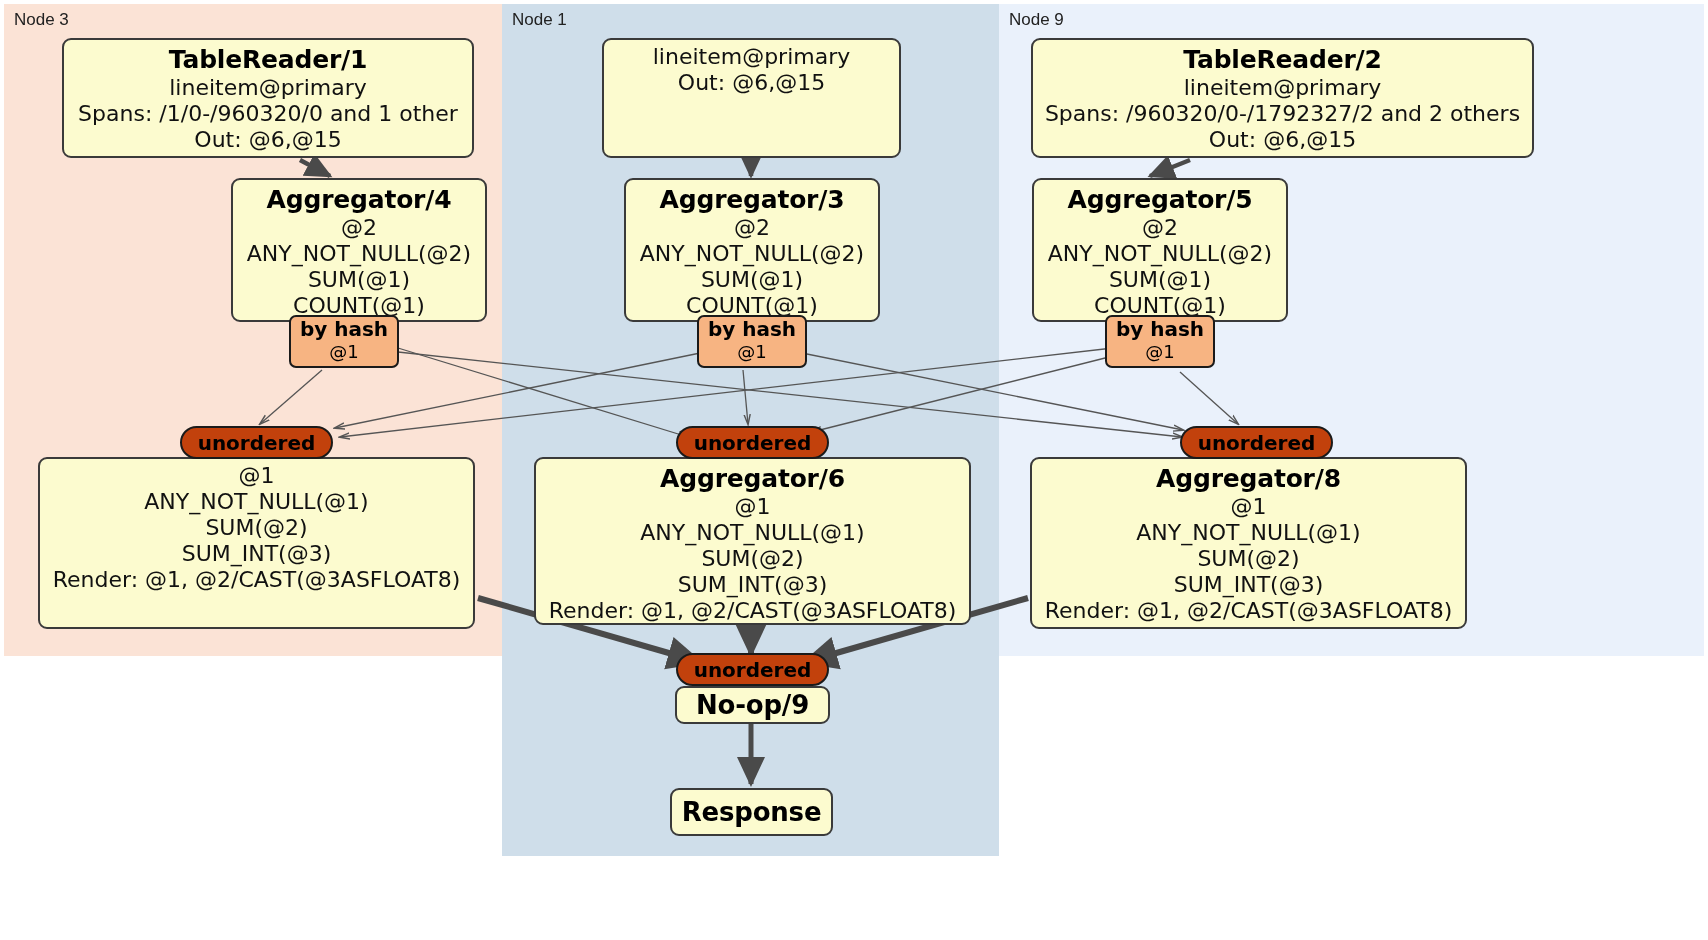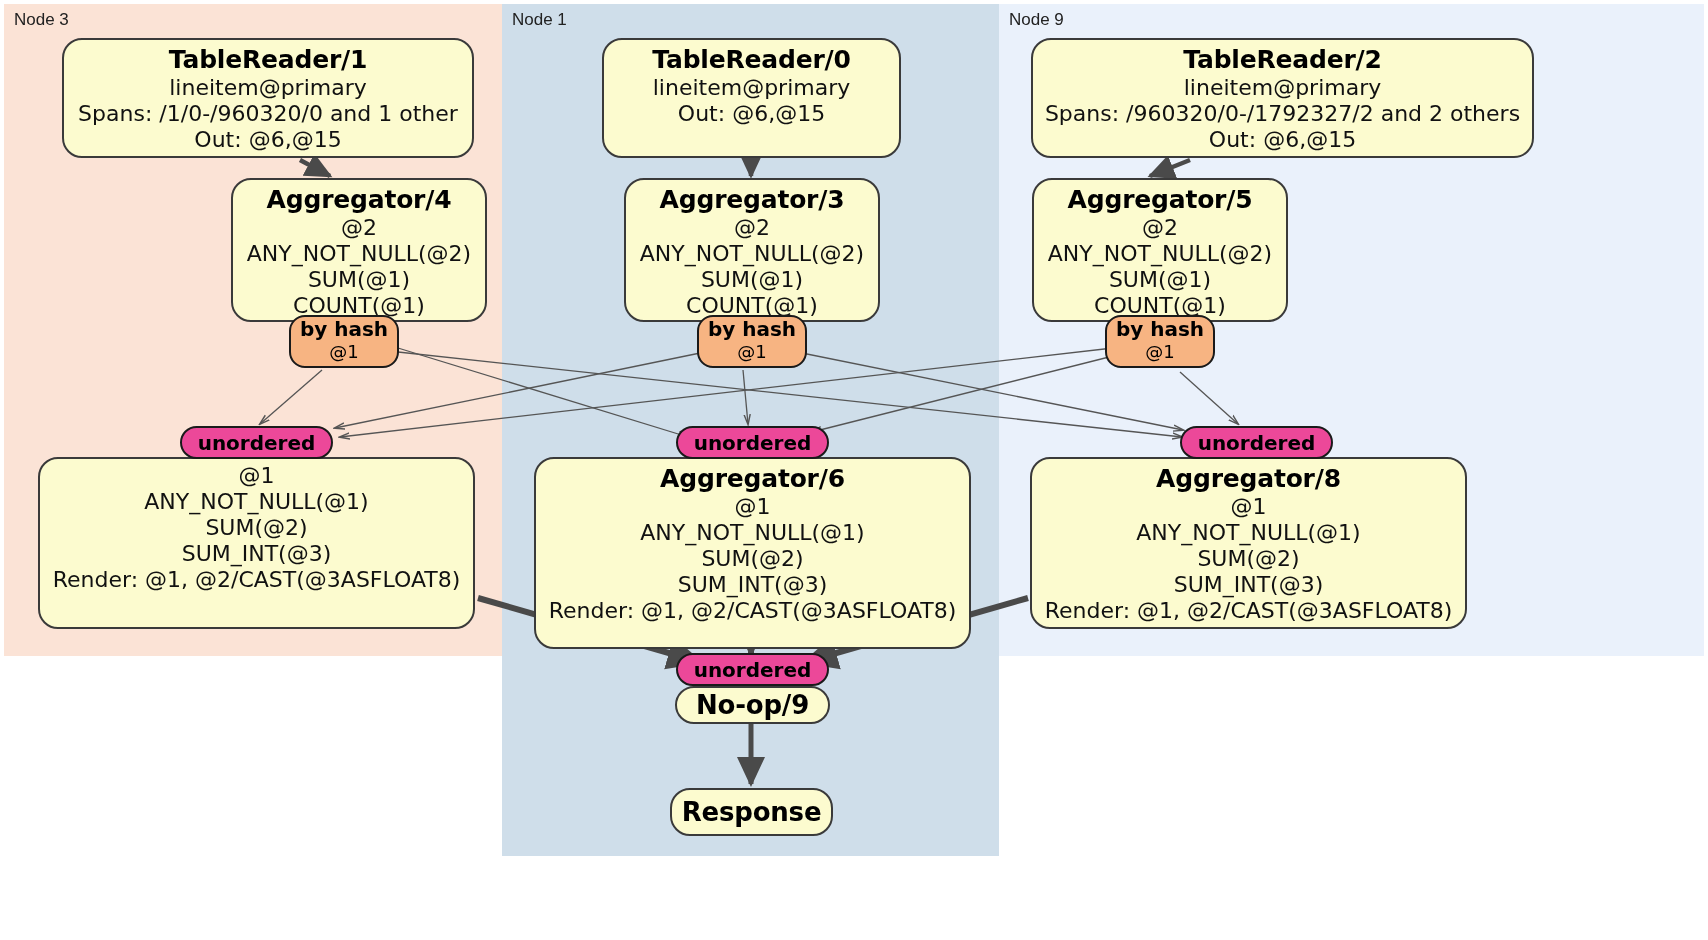--- a/index.html
+++ b/index.html
@@ -42,21 +42,21 @@
     font-family: "Liberation Sans", sans-serif;
     white-space: nowrap;
   }
 
   
   .proc {
     position: absolute;
     box-sizing: border-box;
     background: #fcfbcf;
     border: 2px solid #3a3a3a;
-    border-radius: 20px;
+    border-radius: 9px;
     text-align: center;
     z-index: 10;
     padding-top: 4px;
     font-family: "DejaVu Sans", sans-serif;
   }
   .proc-title {
     font-weight: bold;
     font-size: 25px;
     line-height: 31px;
     color: #000000;
@@ -83,24 +83,24 @@
   .pill {
     position: absolute;
     box-sizing: border-box;
     border: 2px solid #1a1a1a;
     text-align: center;
     z-index: 20;
     font-family: "DejaVu Sans", sans-serif;
   }
   .pill-hash {
     background: #f7b482;
-    border-radius: 16px;
+    border-radius: 7px;
   }
   .pill-unordered {
-    background: #ec4899;
+    background: #c2410c;
     border-radius: 24px;
   }
   .pill-label {
     font-weight: bold;
     font-size: 20px;
     line-height: 24px;
     color: #000000;
   }
   .pill-sub {
     font-size: 18px;
@@ -162,21 +162,20 @@
   </svg>
 
   <div class="proc" style="left:62px; top:38px; width:412px; height:120px;">
     <div class="proc-title">TableReader/1</div>
     <div class="proc-line">lineitem@primary</div>
     <div class="proc-line">Spans: /1/0-/960320/0 and 1 other</div>
     <div class="proc-line">Out: @6,@15</div>
   </div>
 
   <div class="proc" style="left:602px; top:38px; width:299px; height:120px;">
-    <div class="proc-title">TableReader/0</div>
     <div class="proc-line">lineitem@primary</div>
     <div class="proc-line">Out: @6,@15</div>
   </div>
 
   <div class="proc" style="left:1031px; top:38px; width:503px; height:120px;">
     <div class="proc-title">TableReader/2</div>
     <div class="proc-line">lineitem@primary</div>
     <div class="proc-line">Spans: /960320/0-/1792327/2 and 2 others</div>
     <div class="proc-line">Out: @6,@15</div>
   </div>
@@ -233,21 +232,21 @@
   </div>
 
   <div class="proc" style="left:38px; top:457px; width:437px; height:172px;">
     <div class="proc-line">@1</div>
     <div class="proc-line">ANY_NOT_NULL(@1)</div>
     <div class="proc-line">SUM(@2)</div>
     <div class="proc-line">SUM_INT(@3)</div>
     <div class="proc-line">Render: @1, @2/CAST(@3ASFLOAT8)</div>
   </div>
 
-  <div class="proc" style="left:534px; top:457px; width:437px; height:192px;">
+  <div class="proc" style="left:534px; top:457px; width:437px; height:168px;">
     <div class="proc-title">Aggregator/6</div>
     <div class="proc-line">@1</div>
     <div class="proc-line">ANY_NOT_NULL(@1)</div>
     <div class="proc-line">SUM(@2)</div>
     <div class="proc-line">SUM_INT(@3)</div>
     <div class="proc-line">Render: @1, @2/CAST(@3ASFLOAT8)</div>
   </div>
 
   <div class="proc" style="left:1030px; top:457px; width:437px; height:172px;">
     <div class="proc-title">Aggregator/8</div>

